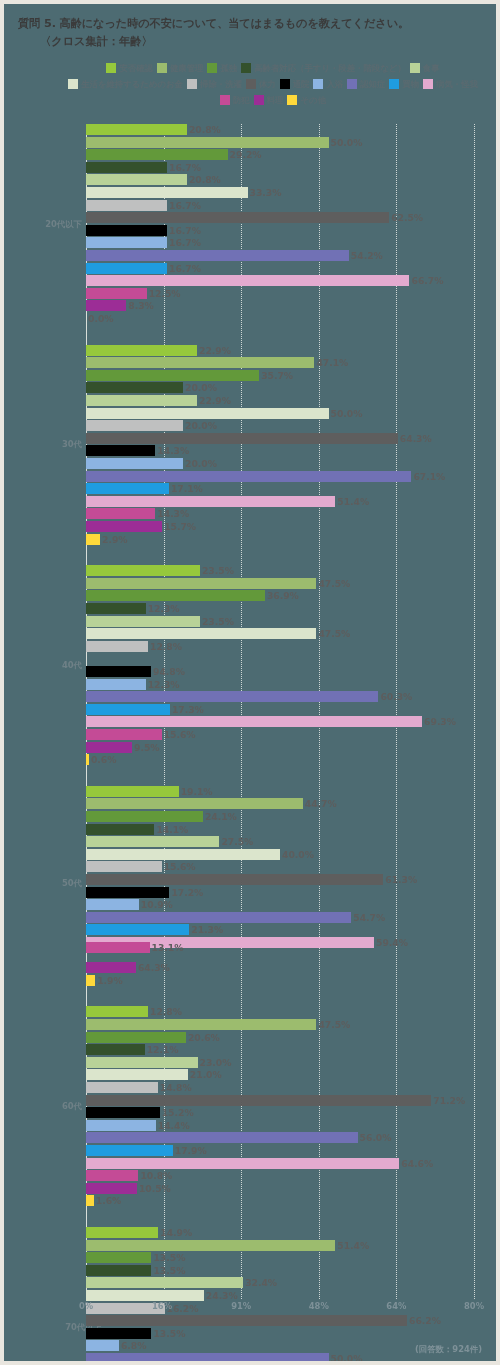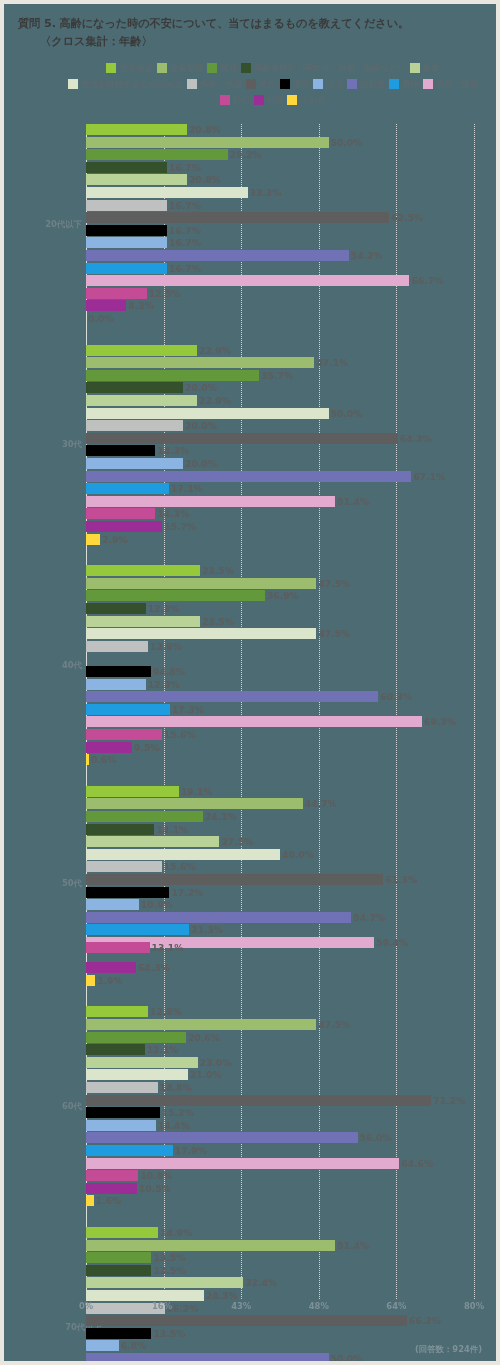--- a/index.html
+++ b/index.html
@@ -627,20 +627,20 @@
             <div class="bar" style="width: 242.5px; background: rgb(113, 113, 181);"></div>
             <span class="bar-value">50.0%</span>
           </div>
         </div>
       </div>
   </div>
 
   <div class="xaxis" id="xaxis">
       <div class="xtick" style="left: 0px;">0%</div>
       <div class="xtick" style="left: 76px;">16%</div>
-      <div class="xtick" style="left: 155.2px;">43%</div>
+      <div class="xtick" style="left: 155.2px;">91%</div>
       <div class="xtick" style="left: 232.8px;">48%</div>
       <div class="xtick" style="left: 310.4px;">64%</div>
       <div class="xtick" style="left: 388px;">80%</div>
     </div>
   <div class="footnote">(回答数：924件)</div>
 
 </div>
 
 </body></html>

